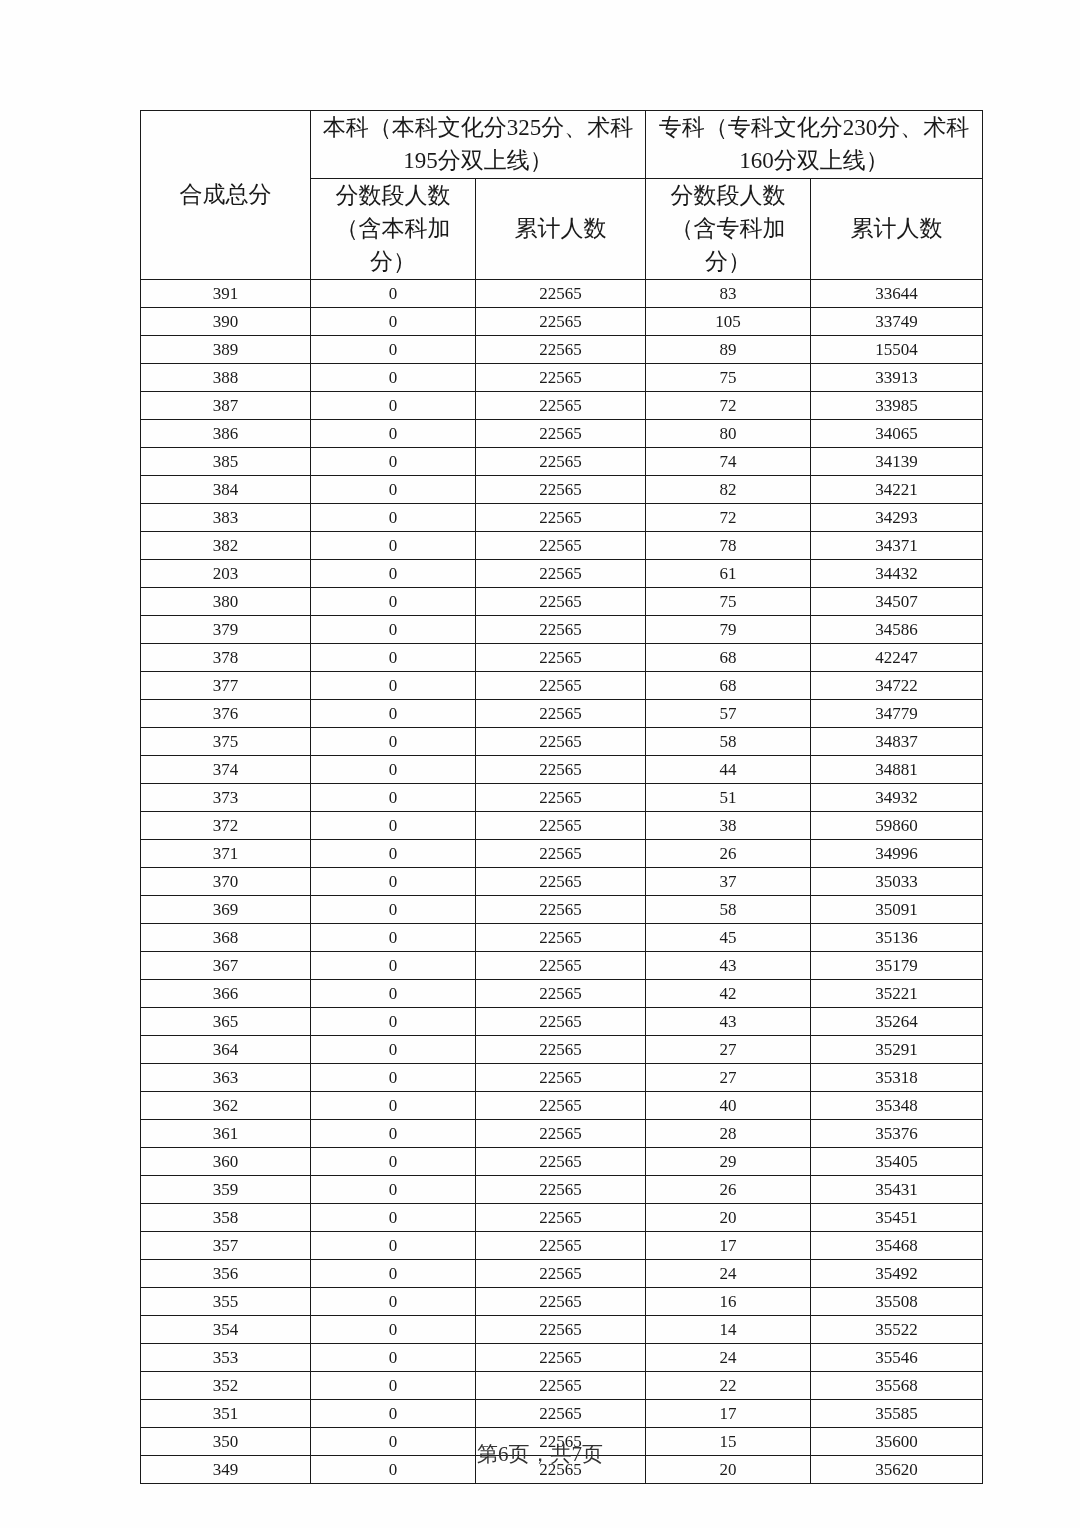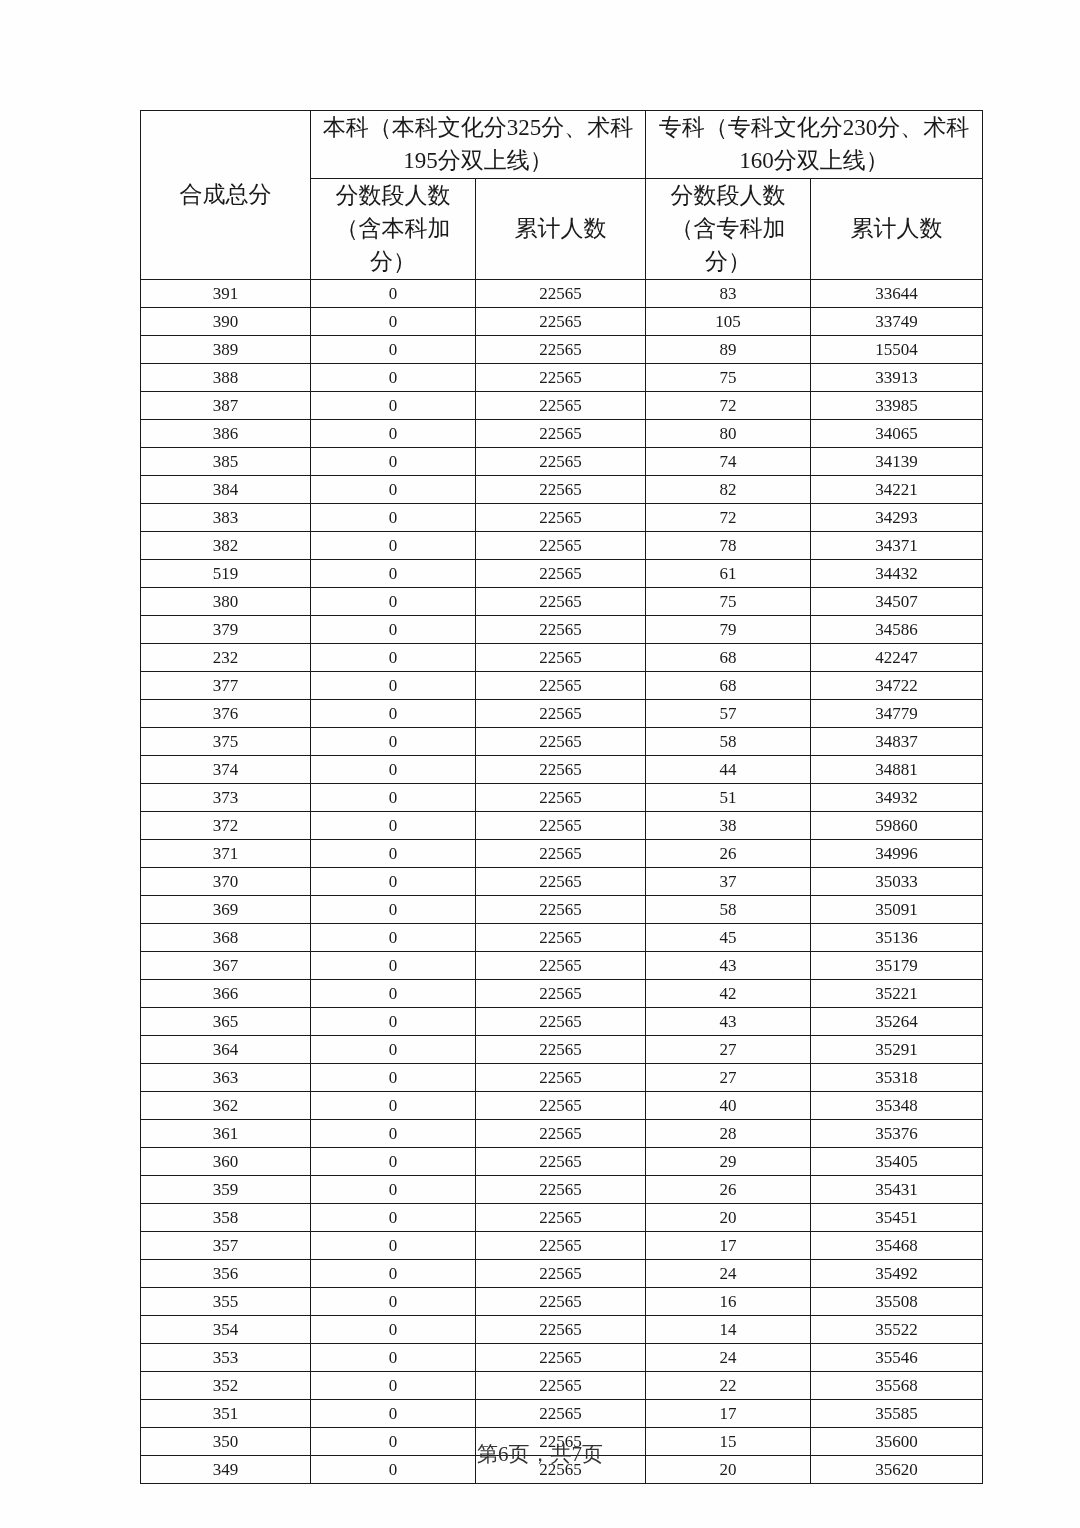--- a/index.html
+++ b/index.html
@@ -156,42 +156,42 @@
           <td>34293</td>
         </tr>
         <tr>
           <td>382</td>
           <td>0</td>
           <td>22565</td>
           <td>78</td>
           <td>34371</td>
         </tr>
         <tr>
-          <td>519</td>
+          <td>203</td>
           <td>0</td>
           <td>22565</td>
           <td>61</td>
           <td>34432</td>
         </tr>
         <tr>
           <td>380</td>
           <td>0</td>
           <td>22565</td>
           <td>75</td>
           <td>34507</td>
         </tr>
         <tr>
           <td>379</td>
           <td>0</td>
           <td>22565</td>
           <td>79</td>
           <td>34586</td>
         </tr>
         <tr>
-          <td>232</td>
+          <td>378</td>
           <td>0</td>
           <td>22565</td>
           <td>68</td>
           <td>42247</td>
         </tr>
         <tr>
           <td>377</td>
           <td>0</td>
           <td>22565</td>
           <td>68</td>

